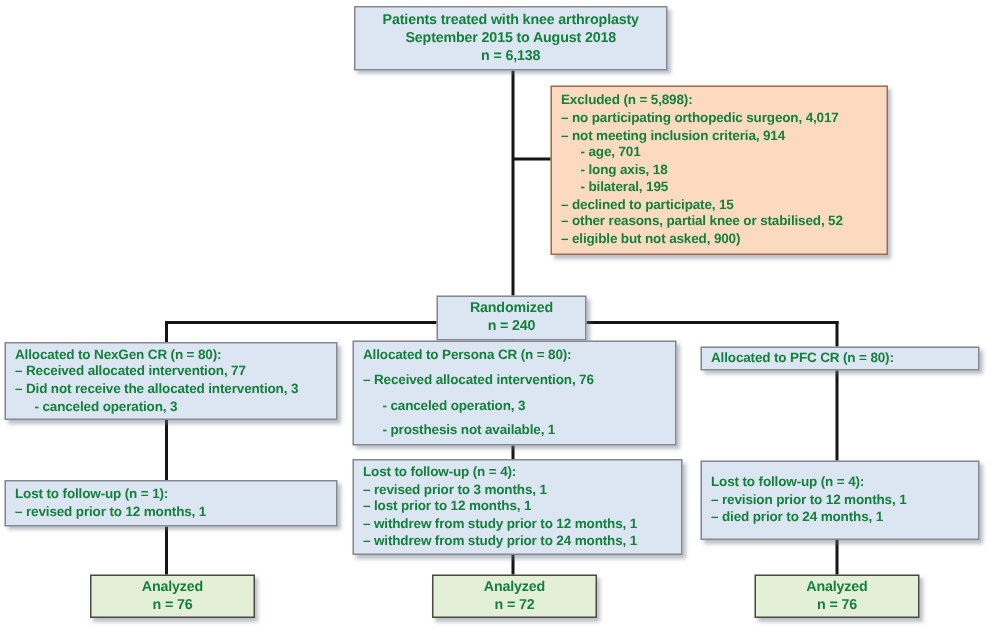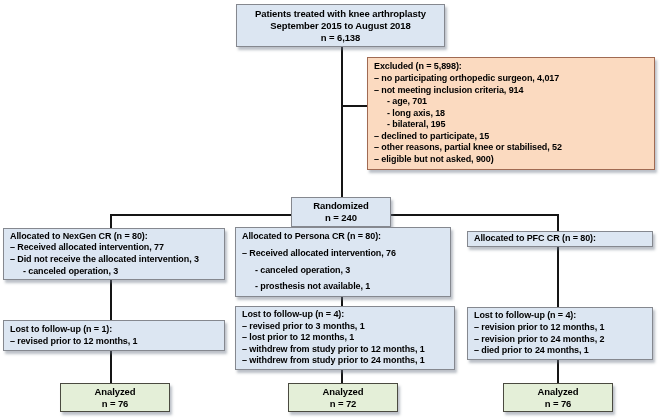--- a/index.html
+++ b/index.html
@@ -1,18 +1,18 @@
 <!DOCTYPE html>
 <html style="--box-blue: #dce6f2; --box-peach: #fbdac0; --box-green: #e4efd8; --border-gray: #85888f; --border-peach: #a06a52; --border-green: #4a4a40; --line: #151515;"><head>
 <meta charset="utf-8">
 <style>
   html,body{margin:0;padding:0;background:#fff;}
   .stage{
     position:relative;width:660px;height:420px;background:#fff;overflow:hidden;
-    font-family:"Liberation Sans",sans-serif;font-weight:bold;color:#000000;
+    font-family:"Liberation Sans",sans-serif;font-weight:bold;color:#15803d;
     letter-spacing:-0.1px;
   }
   .cline{position:absolute;background:#151515;z-index:0;}
   .box{
     position:absolute;z-index:1;box-sizing:border-box;
     background:var(--box-blue,#dce6f2);
     border:1.5px solid var(--border-gray,#85888f);
     box-shadow:2px 2.5px 2.5px rgba(105,115,130,0.45);
   }
   .center{display:flex;flex-direction:column;justify-content:center;align-items:center;
@@ -33,21 +33,21 @@
   <div class="cline" style="left:110px;top:214px;width:449px;height:2px;"></div>
   <div class="cline" style="left:110px;top:214px;width:2px;height:188px;"></div>
   <div class="cline" style="left:557px;top:214px;width:2px;height:188px;"></div>
 
   <div class="box center" style="left:236px;top:4px;width:209px;height:43px;">
     <div>Patients treated with knee arthroplasty</div>
     <div>September 2015 to August 2018</div>
     <div>n = 6,138</div>
   </div>
 
-  <div class="box list excluded" style="left:367px;top:57px;width:288px;height:113px;">
+  <div class="box list excluded" style="left:367px;top:57px;width:225px;height:113px;">
     <div>Excluded (n = 5,898):</div>
     <div>– no participating orthopedic surgeon, 4,017</div>
     <div>– not meeting inclusion criteria, 914</div>
     <div class="sub">- age, 701</div>
     <div class="sub">- long axis, 18</div>
     <div class="sub">- bilateral, 195</div>
     <div>– declined to participate, 15</div>
     <div>– other reasons, partial knee or stabilised, 52</div>
     <div>– eligible but not asked, 900)</div>
   </div>
@@ -84,21 +84,20 @@
     <div>Lost to follow-up (n = 4):</div>
     <div>– revised prior to 3 months, 1</div>
     <div>– lost prior to 12 months, 1</div>
     <div>– withdrew from study prior to 12 months, 1</div>
     <div>– withdrew from study prior to 24 months, 1</div>
   </div>
 
   <div class="box list" style="left:467px;top:307px;width:186px;height:53px;">
     <div>Lost to follow-up (n = 4):</div>
     <div>– revision prior to 12 months, 1</div>
-    <div>– revision prior to 24 months, 2</div>
     <div>– died prior to 24 months, 1</div>
   </div>
 
   <div class="box center analyzed" style="left:60px;top:383px;width:110px;height:29px;">
     <div>Analyzed</div>
     <div>n = 76</div>
   </div>
 
   <div class="box center analyzed" style="left:288px;top:383px;width:110px;height:29px;">
     <div>Analyzed</div>

